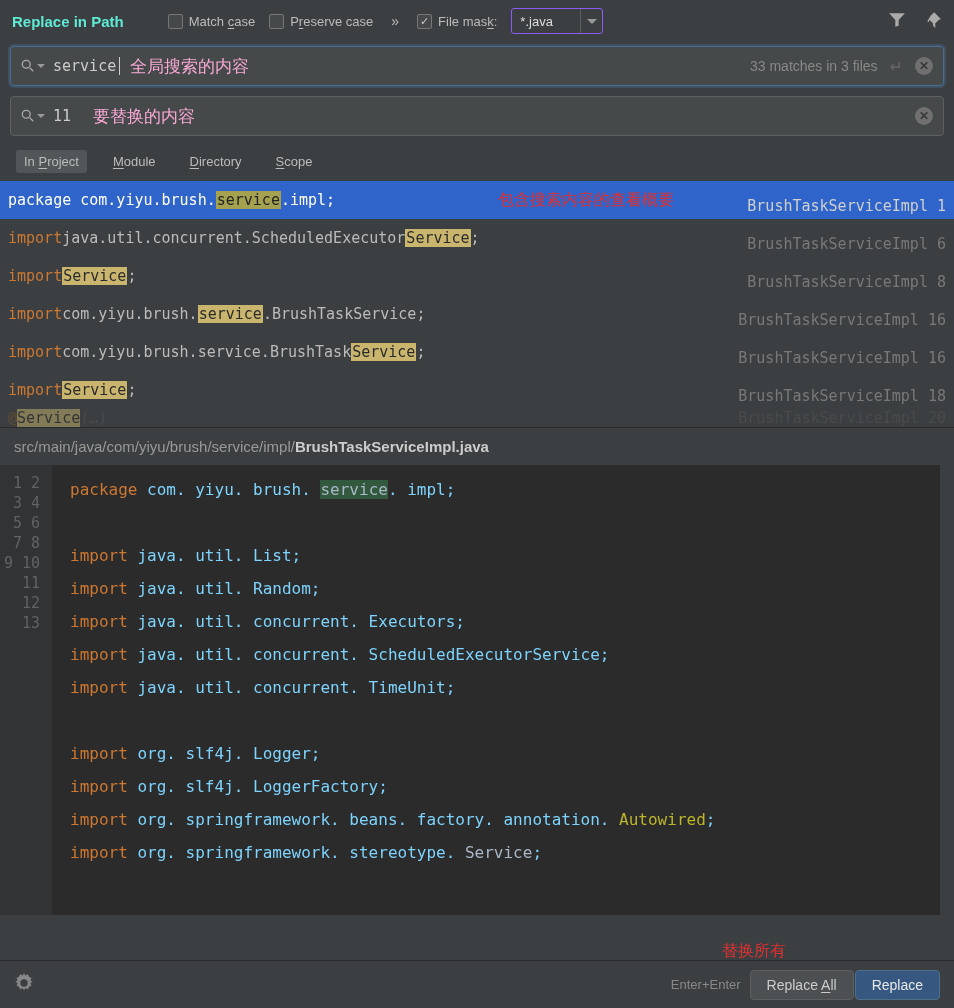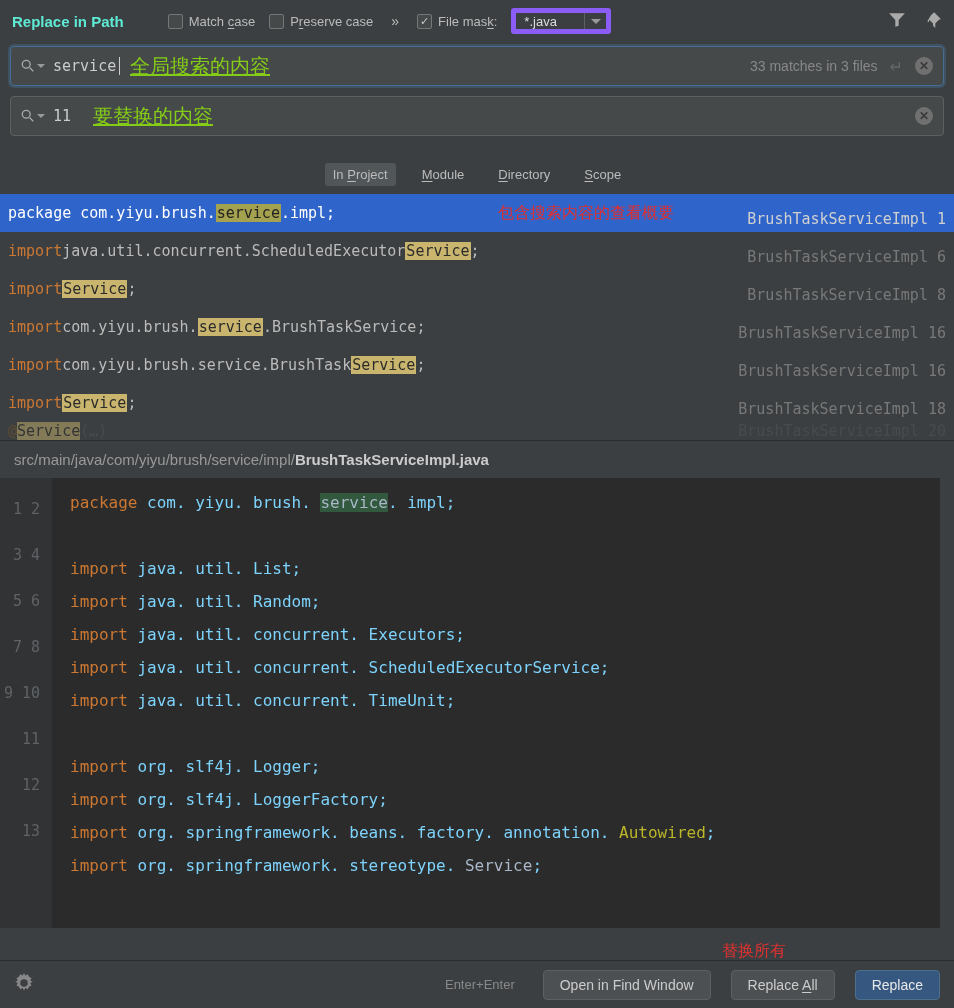--- a/index.html
+++ b/index.html
@@ -4,66 +4,66 @@
 <style>
 * { margin:0; padding:0; box-sizing:border-box; }
 body { background:#3c3f41; color:#bbb; font-family:"Segoe UI",Arial,sans-serif; font-size:13px; width:954px; height:1008px; overflow:hidden; position:relative; }
 .header { display:flex; align-items:center; padding:8px 12px 12px; gap:14px; }
 .title { color:#5eead4; font-size:15px; font-weight:bold; margin-right:30px; }
 .cbwrap { display:flex; align-items:center; gap:6px; color:#bbb; cursor:pointer; }
 .cb { width:15px; height:15px; border:1px solid #777; border-radius:2px; background:#45494a; display:flex; align-items:center; justify-content:center; }
 .cb.checked::before { content:"✓"; color:#ccc; font-size:11px; line-height:1; }
 .und { text-decoration:underline; text-underline-offset:2px; }
 .more { color:#bbb; cursor:pointer; padding:0 4px; font-size:14px; }
-.mask-combo { display:flex; align-items:flex-end; border:5px solid #8b5cf6; border-radius:3px; height:26px; }
+.mask-combo { display:flex; align-items:flex-end; border:1px solid #8b5cf6; border-radius:3px; height:26px; }
 .mask-input { background:transparent; border:none; color:#ddd; padding:0 8px; width:68px; height:100%; outline:none; font-size:13px; }
 .mask-btn { width:22px; height:100%; border-left:1px solid #5e6060; display:flex; align-items:center; justify-content:center; cursor:pointer; }
 .tri-down { width:0; height:0; border-left:5px solid transparent; border-right:5px solid transparent; border-top:5px solid #999; }
 .hicons { margin-left:auto; display:flex; gap:18px; align-items:center; }
 .icon { cursor:pointer; }
 .searchbox { margin:0 10px 10px; border:1px solid #466d94; background:#45494a; border-radius:4px; height:40px; display:flex; align-items:center; padding:0 10px; position:relative; box-shadow:0 0 0 2px rgba(70,109,148,0.4); }
-.replacebox { margin:0 10px 21px; border:1px solid #5e6060; background:#45494a; border-radius:4px; height:40px; display:flex; align-items:center; padding:0 10px; position:relative; }
+.replacebox { margin:0 10px 8px; border:1px solid #5e6060; background:#45494a; border-radius:4px; height:40px; display:flex; align-items:center; padding:0 10px; position:relative; }
 .mag { display:flex; align-items:center; gap:2px; margin-right:8px; color:#aaa; }
 .mag svg { width:14px; height:14px; }
 .tri-sm { width:0; height:0; border-left:4px solid transparent; border-right:4px solid transparent; border-top:4px solid #999; }
 .sinput { background:transparent; border:none; color:#ccc; font-family:Consolas,monospace; font-size:15px; outline:none; flex:0 0 auto; }
 .sinput.w1 { width:68px; }
 .sinput.w2 { width:30px; }
 .cursor { display:inline-block; width:1px; height:18px; background:#ccc; margin-left:-2px; }
-.annot { color:#84cc16; font-size:20px; font-family:SimSun,"Microsoft YaHei",sans-serif;text-decoration:underline; }
+.annot { color:#f9a8d4; font-size:17px; font-family:SimSun,"Microsoft YaHei",sans-serif; }
 .matches { margin-left:auto; color:#888; font-size:14px; }
 .enter-icon { margin:0 12px; color:#666; font-size:16px; }
 .clear { width:18px; height:18px; border-radius:50%; background:#707070; color:#3a3a3a; display:flex; align-items:center; justify-content:center; cursor:pointer; font-size:12px; font-weight:bold; }
-.tabs { display:flex; gap:18px; padding:6px 16px 8px; color:#bbb;justify-content:center; }
+.tabs { display:flex; gap:18px; padding:6px 16px 8px; color:#bbb; }
 .tab { cursor:pointer; padding:4px 8px; }
 .tab.active { background:#515658; border-radius:3px; }
 .results { background:#3c3f41; }
 .row { display:flex; align-items:center; height:38px; padding:0 8px 0 8px; font-family:Consolas,monospace; font-size:15px; position:relative; cursor:pointer; }
 .row.sel { background:#2f65ca; }
 .row.sel .loc { color:#d0d0d0; }
 .kw-import { color:#cc7832; }
 .txt { color:#bbb; }
 .row.sel .txt { color:#fff; }
 .hl { background:#32593d; color:#bbb; padding:0 1px; }
 .row.sel .hl { background:#a4a14f; color:#222; }
 .hlb { background:#c9b56e; color:#2b2b2b; padding:0 1px; }
 .loc { margin-left:auto; color:#787878; font-size:15px; white-space:nowrap;margin-top:12px; }
 .row-annot { position:absolute; left:498px; color:#e03030; font-size:16px; font-family:SimSun,"Microsoft YaHei",sans-serif; }
 .filepath { background:#3c3f41; padding:10px 14px; color:#999; font-size:15px; border-top:1px solid #2b2b2b; }
 .filepath b { color:#ccc; font-weight:bold; }
 .editor { background:#2b2b2b; height:450px; overflow:hidden; position:relative; display:flex; }
-.gutter { width:52px; background:#313335; color:#606366; font-family:Consolas,monospace; font-size:15px; text-align:right; padding-right:12px; padding-top:8px; line-height:46px; }
+.gutter { width:52px; background:#313335; color:#606366; font-family:Consolas,monospace; font-size:15px; text-align:right; padding-right:12px; padding-top:8px; line-height:20px; }
 .code { flex:1; font-family:Consolas,monospace; font-size:16px; padding-top:8px; padding-left:18px; line-height:33px; white-space:pre; color:#a9b7c6; }
 .kw { color:#cc7832; }
 .pkg { color:#7dd3fc; }
 .auto { color:#bbb529; }
 .svc { color:#a9b7c6; }
 .code .hl2 { background:#32593d; }
 .escroll { width:14px; background:#3c3f41; }
-.footer { position:absolute; bottom:0; left:0; right:0; height:48px; background:#3c3f41; border-top:1px solid #2b2b2b; display:flex; align-items:center; padding:16px 14px; gap:20px; }
+.footer { position:absolute; bottom:0; left:0; right:0; height:48px; background:#3c3f41; border-top:1px solid #2b2b2b; display:flex; align-items:center; padding:16px 14px; gap:1px; }
 .gear { cursor:pointer; }
 .hint { color:#888; margin-left:auto; margin-right:8px; }
 .btn { background:#4c5052; border:1px solid #5e6060; color:#ccc; padding:6px 16px; border-radius:4px; cursor:pointer; font-size:14px; }
 .btn.primary { background:#365880; border-color:#4c708c; color:#e8e8e8; }
 .footer-annot { position:absolute; right:168px; top:-20px; color:#e03030; font-size:16px; font-family:SimSun,"Microsoft YaHei",sans-serif; }
 .faderow { height:18px; padding:0 8px; font-family:Consolas,monospace; font-size:15px; color:#555; overflow:hidden; opacity:0.5; display:flex; }
 </style>
 </head>
 <body>
 
@@ -226,16 +226,15 @@
 </div>
 
 <div class="footer">
   <span class="footer-annot">替换所有</span>
   <span class="gear">
     <svg width="20" height="20" viewBox="0 0 16 16">
         <path d="M8 5a3 3 0 100 6 3 3 0 000-6zM8 0l1 2 2-1 1 2 2 1-1 2 2 1-2 1 1 2-2 1-1 2-2-1-1 2-1-2-2 1-1-2-2-1 1-2-2-1 2-1-1-2 2-1 1-2 2 1z" fill="#888" fill-rule="evenodd"></path>
       </svg>
   </span>
   <span class="hint">Enter+Enter</span>
-  <button class="btn">Open in Find Window</button>
   <button class="btn"><span>Replace </span><span class="und">A</span><span>ll</span></button>
   <button class="btn primary">Replace</button>
 </div>
 
 </body></html>

